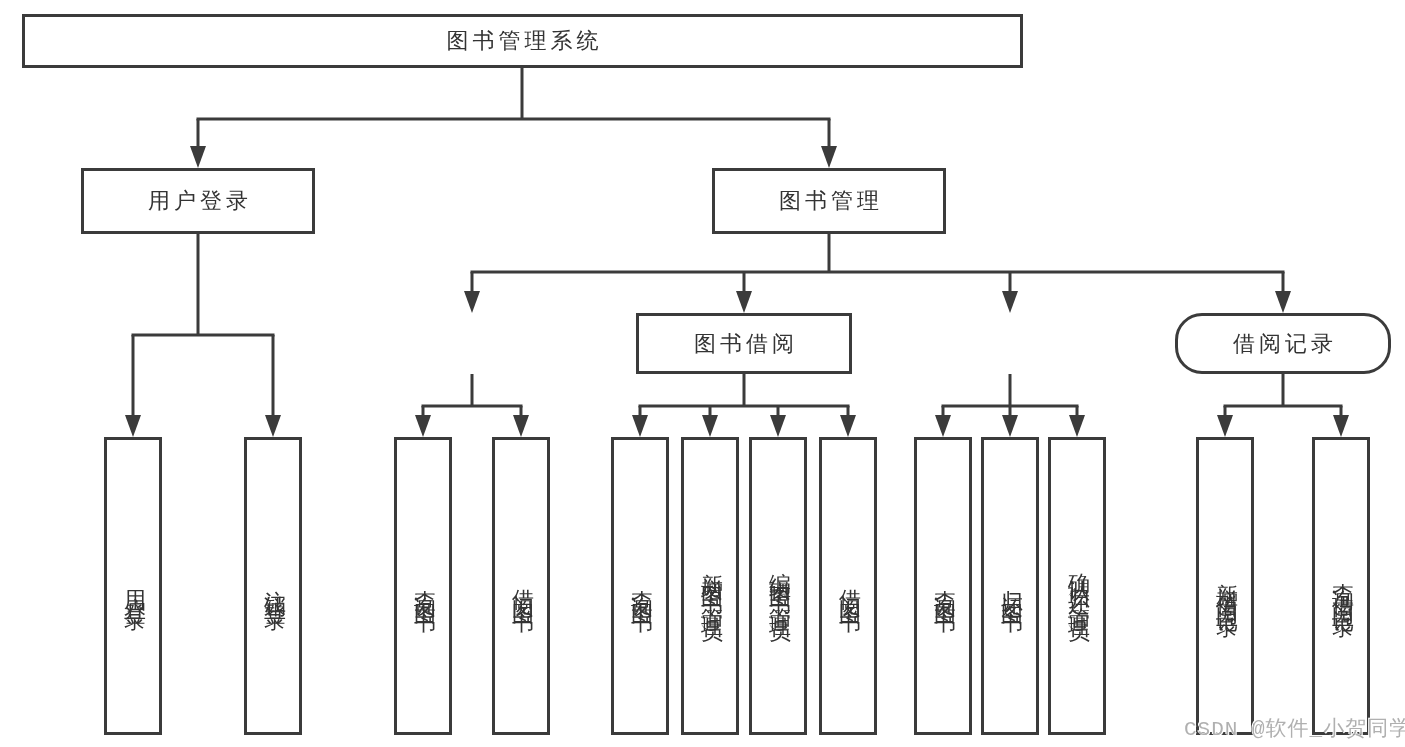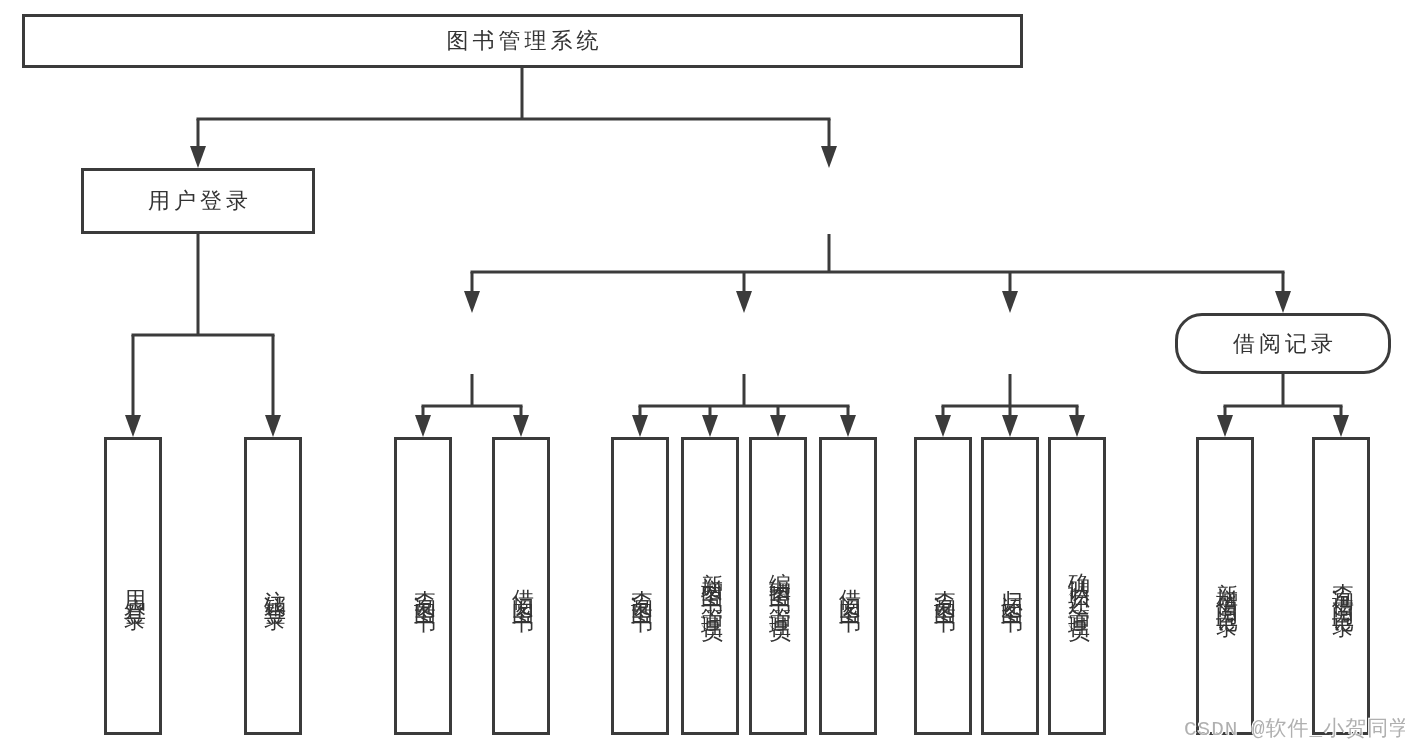--- a/index.html
+++ b/index.html
@@ -156,21 +156,27 @@
     </g>
   </svg>
 
   <div class="box root-box">
     <span class="h-label">图书管理系统</span>
   </div>
 
   <div class="box l2-box l2-user">
     <span class="h-label">用户登录</span>
   </div>
-
+  <div class="box l2-box l2-book">
+    <span class="h-label">图书管理</span>
+  </div>
+
+  <div class="box l3-box l3-borrow">
+    <span class="h-label">图书借阅</span>
+  </div>
   <div class="box l3-box l3-records">
     <span class="h-label">借阅记录</span>
   </div>
 
   <div class="box leaf leaf-a1">
     <span class="v-label">用户登录</span>
   </div>
   <div class="box leaf leaf-a2">
     <span class="v-label">注销登录</span>
   </div>

